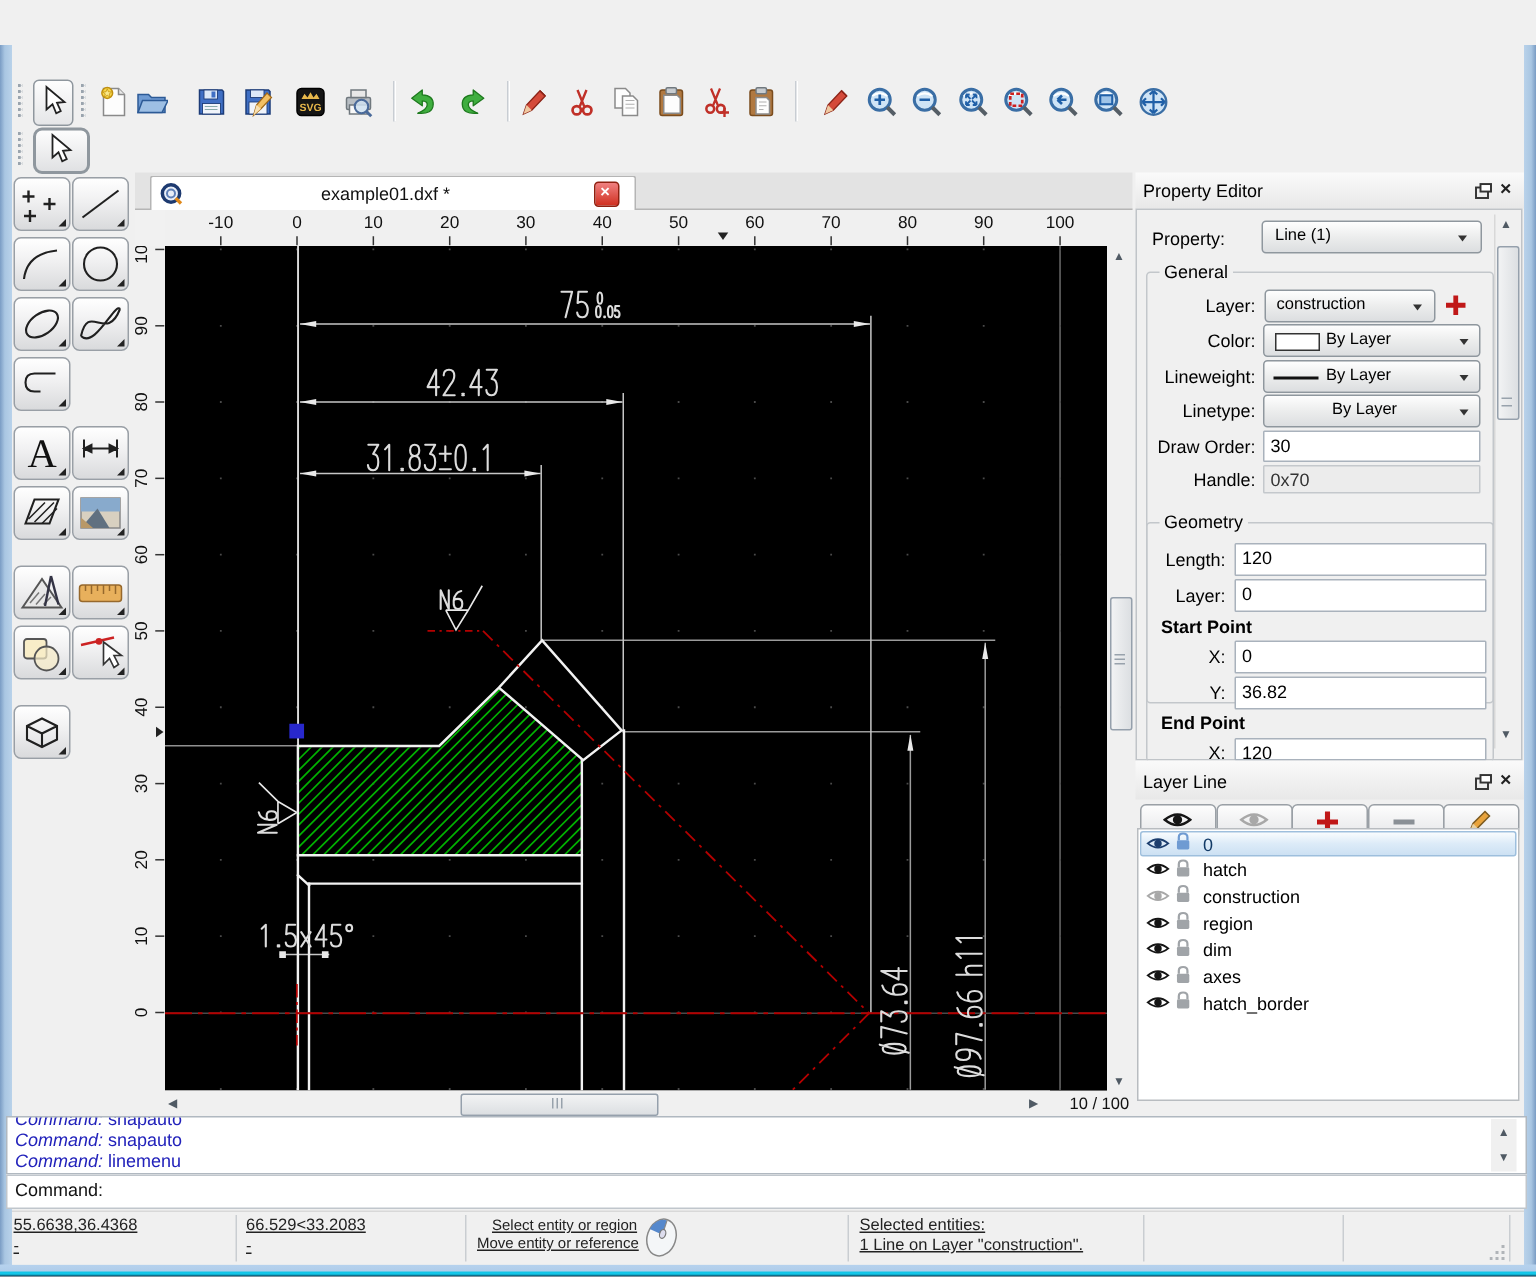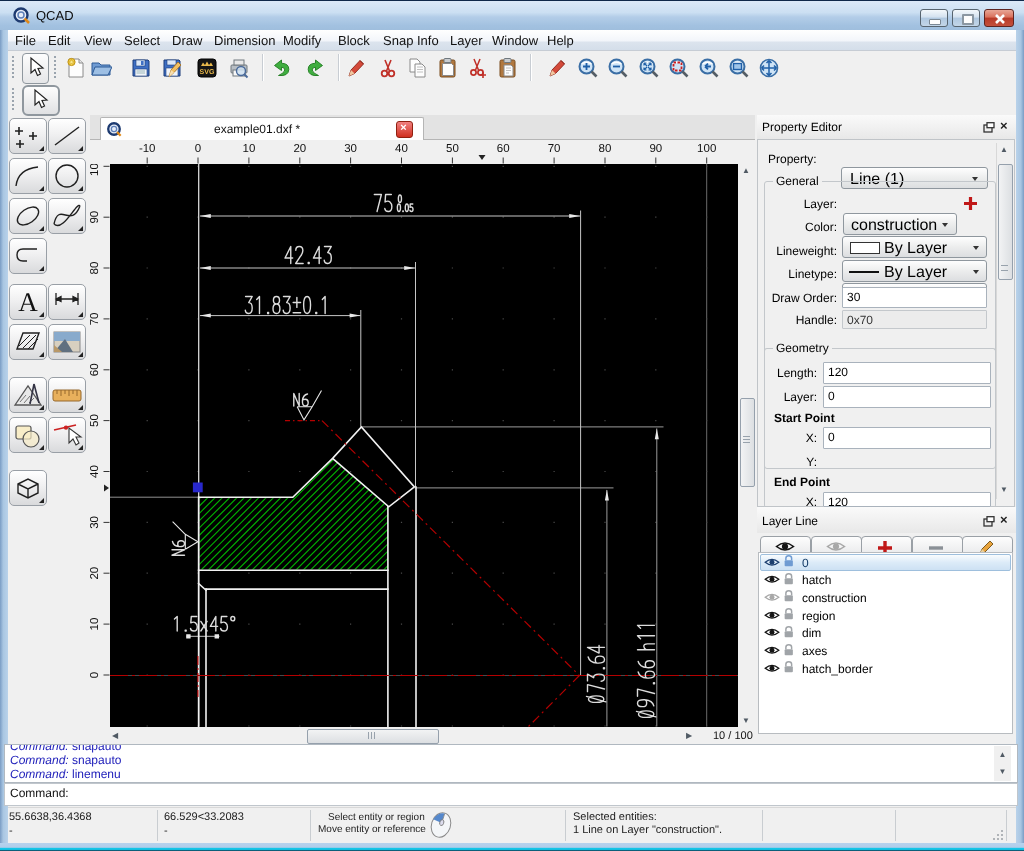--- a/index.html
+++ b/index.html
@@ -34,77 +34,40 @@
 .sbtrack{position:absolute;background:#f0f0f0;}
 .sbthumb{position:absolute;background:linear-gradient(90deg,#f2f3f4,#dcdfe2);border:1px solid #95a0ac;border-radius:2px;}
 .sbthumbh{position:absolute;background:linear-gradient(#f2f3f4,#dcdfe2);border:1px solid #95a0ac;border-radius:2px;}
 .sarrow{position:absolute;font-size:8px;color:#505a64;text-align:center;}
 
 .ptitle{position:absolute;font-size:12px;color:#000;}
 .group{position:absolute;border:1px solid #c3c7cb;border-radius:3px;}
 .glabel{position:absolute;font-size:12px;color:#000;background:#f0f0f0;padding:0 3px;}
 .plabel{position:absolute;font-size:12px;color:#000;text-align:right;}
 .input{position:absolute;background:#fff;border:1px solid #a9b2bc;font-size:12px;color:#000;padding:2px 4px;box-sizing:border-box;border-radius:1px;}
-.combo{position:absolute;border:1px solid #8f979e;border-radius:3px;background:linear-gradient(#fefefe,#eceded 50%,#dcdee0);font-size:16px;color:#000;box-sizing:border-box;margin-top:20px;}
+.combo{position:absolute;border:1px solid #8f979e;border-radius:3px;background:linear-gradient(#fefefe,#eceded 50%,#dcdee0);font-size:11px;color:#000;box-sizing:border-box;}
 .carrow{position:absolute;width:0;height:0;border-left:3.5px solid transparent;border-right:3.5px solid transparent;border-top:4px solid #333;}
 
 .lrow{position:absolute;font-size:12px;color:#000;}
 .eyerow svg{width:16px;height:12.5px;}
 .lockrow svg{width:11.5px;height:14px;}
 
 #cmdhist{left:-4px;top:714px;width:1014px;height:39px;background:#fff;border:1px solid #b0b8c0;box-sizing:border-box;overflow:hidden;}
 .cmdline{position:absolute;font-size:12px;color:#2222bb;white-space:nowrap;}
 #cmdrow{left:-4px;top:753px;width:1014px;height:23px;background:#fff;border:1px solid #c0c6cc;box-sizing:border-box;}
 #statusbar{left:0;top:777px;width:1008px;height:36px;background:#f0f0f0;border-top:1px solid #d8d8d8;box-sizing:border-box;}
 .scell{position:absolute;top:2px;height:31px;border-right:1px solid #c9cdd1;}
-.stext{position:absolute;font-size:11px;color:#222;white-space:nowrap;}
+.stext{position:absolute;font-size:11px;color:#222;white-space:nowrap;text-decoration:underline;}
 </style></head>
 <body>
 <div id="win">
  <div id="bleft" class="abs"></div>
     <div id="bright" class="abs"></div>
     <div id="bbottom" class="abs"></div>
-    <div id="titlebar" class="abs">
-   <svg class="abs" style="left:13px;top:6px" width="18" height="18" viewBox="0 0 18 18">
-        <circle cx="8" cy="8" r="6.5" fill="#e8eef8" stroke="#1d3a70" stroke-width="2.4"></circle>
-        <circle cx="8" cy="8" r="3" fill="none" stroke="#5f80b8" stroke-width="1.5"></circle>
-        <line x1="11.5" y1="11.5" x2="16" y2="16" stroke="#e08818" stroke-width="2.5"></line>
-      </svg>
-   <div class="abs" style="left:36px;top:7px;font-size:13px;color:#0c0c0c;">QCAD</div>
-
-   <div class="abs" style="left:920px;top:8px;width:28px;height:18px;border:1px solid #57646f;border-radius:3px;background:linear-gradient(#f4f8fb,#d3e1ef 45%,#b0c8e0 50%,#c3d6e8);box-sizing:border-box;">
-     <div class="abs" style="left:8px;top:9px;width:10px;height:4px;background:#fdfdfd;border:1px solid #7b8894;border-radius:1px;"></div>
-      </div>
-   <div class="abs" style="left:952px;top:8px;width:28px;height:18px;border:1px solid #57646f;border-radius:3px;background:linear-gradient(#f4f8fb,#d3e1ef 45%,#b0c8e0 50%,#c3d6e8);box-sizing:border-box;">
-     <div class="abs" style="left:9px;top:4px;width:8px;height:7px;background:#fdfdfd;border:2px solid #8b97a2;border-radius:1px;"></div>
-      </div>
-   <div class="abs" style="left:984px;top:8px;width:30px;height:18px;border:1px solid #5e2420;border-radius:3px;background:linear-gradient(#e8a696,#d9705c 45%,#b83a28 50%,#c4503c);box-sizing:border-box;">
-     <svg class="abs" style="left:9px;top:4px" width="12" height="10" viewBox="0 0 12 10">
-          <path d="M2,1 L10,9 L2,9 Z" fill="none"></path>
-          <path d="M2,1 L10,9 M10,1 L2,9" stroke="#fdfdfd" stroke-width="2.6"></path>
-        </svg>
-      </div>
- </div>
  <div id="client" class="abs">
-  <div id="menubar" class="abs">
-   <div class="mi" style="left:7px">File</div>
-   <div class="mi" style="left:40px">Edit</div>
-   <div class="mi" style="left:76px">View</div>
-   <div class="mi" style="left:116px">Select</div>
-   <div class="mi" style="left:164px">Draw</div>
-   <div class="mi" style="left:206px">Dimension</div>
-   <div class="mi" style="left:275px">Modify</div>
-   <div class="mi" style="left:330px">Block</div>
-   <div class="mi" style="left:375px">Snap</div>
-   <div class="mi" style="left:409px">Info</div>
-   <div class="mi" style="left:442px">Layer</div>
-   <div class="mi" style="left:484px">Window</div>
-   <div class="mi" style="left:539px">Help</div>
-
-  </div>
   <div id="tb1" class="abs">
         <div class="grip" style="left:4px;top:5px;height:24px;"></div>
         <div class="abs" style="left:14px;top:2px;width:25px;height:29px;border:1px solid #8f979e;border-radius:4px;background:linear-gradient(#fdfdfd,#e5e6e8);"></div>
         <div class="abs" style="left:16px;top:4px;"><svg width="22" height="24" viewBox="0 0 22 24">
             <path d="M7,3 L7,18 L11,14.5 L13.5,20.5 L16.5,19 L14,13.5 L19,13 Z" fill="#fff" stroke="#222" stroke-width="1.2"></path>
           </svg></div>
         <div class="grip" style="left:46px;top:5px;height:24px;"></div>
         <div class="tsep" style="left:254px;top:3px;height:27px;"></div>
         <div class="tsep" style="left:330px;top:3px;height:27px;"></div>
         <div class="tsep" style="left:522px;top:3px;height:27px;"></div>
@@ -652,20 +615,21 @@
         <div class="group" style="left:7px;top:233px;width:230px;height:159px;border-bottom:none;"></div>
         <div class="glabel" style="left:16px;top:226px;">Geometry</div>
         <div class="plabel" style="left:10px;top:251px;width:50px;">Length:</div>
         <div class="input" style="left:66px;top:247px;width:168px;height:22px;">120</div>
         <div class="plabel" style="left:10px;top:275px;width:50px;">Layer:</div>
         <div class="input" style="left:66px;top:271px;width:168px;height:22px;">0</div>
         <div class="abs" style="left:17px;top:296px;font-size:12px;font-weight:bold;">Start Point</div>
         <div class="plabel" style="left:10px;top:316px;width:50px;">X:</div>
         <div class="input" style="left:66px;top:312px;width:168px;height:22px;">0</div>
         <div class="plabel" style="left:10px;top:340px;width:50px;">Y:</div>
+        <div class="input" style="left:66px;top:336px;width:168px;height:22px;">36.82</div>
         <div class="abs" style="left:17px;top:360px;font-size:12px;font-weight:bold;">End Point</div>
         <div class="plabel" style="left:10px;top:380px;width:50px;">X:</div>
         <div class="input" style="left:66px;top:377px;width:168px;height:15px;overflow:hidden;">120</div>
         <div class="abs" style="left:239px;top:28px;width:16px;height:356px;background:#f0f0f0;border-left:1px solid #d8d8d8;"></div>
         <div class="sarrow" style="left:239px;top:30px;width:16px;">▲</div>
         <div class="sarrow" style="left:239px;top:370px;width:16px;">▼</div>
         <div class="sbthumb" style="left:241px;top:49px;width:13px;height:114px;"></div>
         <div class="abs" style="left:244px;top:150px;width:7px;height:4px;border-top:1px solid #98a2ac;border-bottom:1px solid #98a2ac;"></div>
       </div>
   <div id="ll" class="abs" style="left:749px;top:477px;width:259px;height:237px;">

